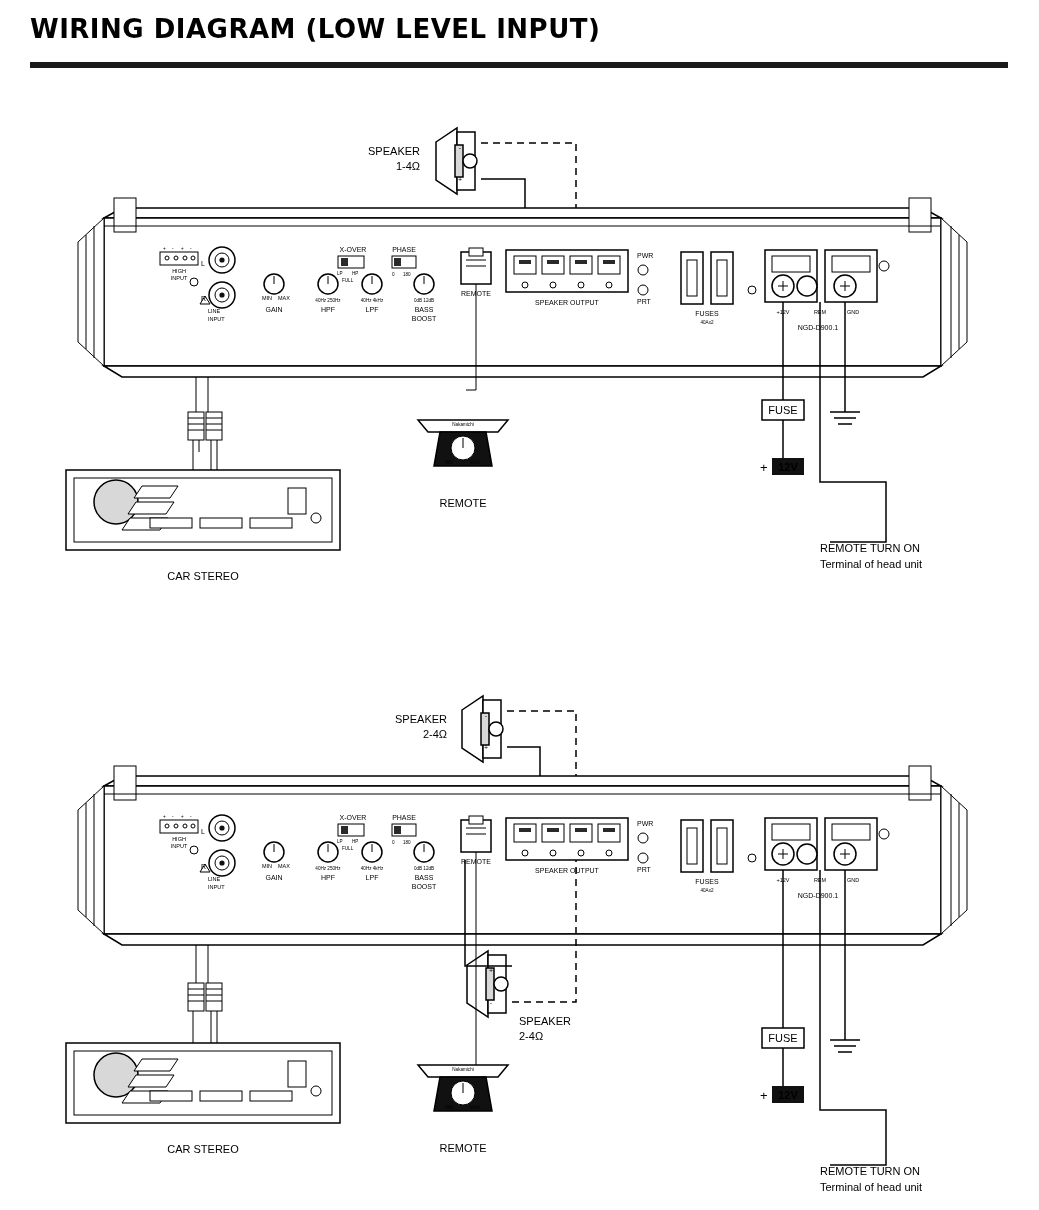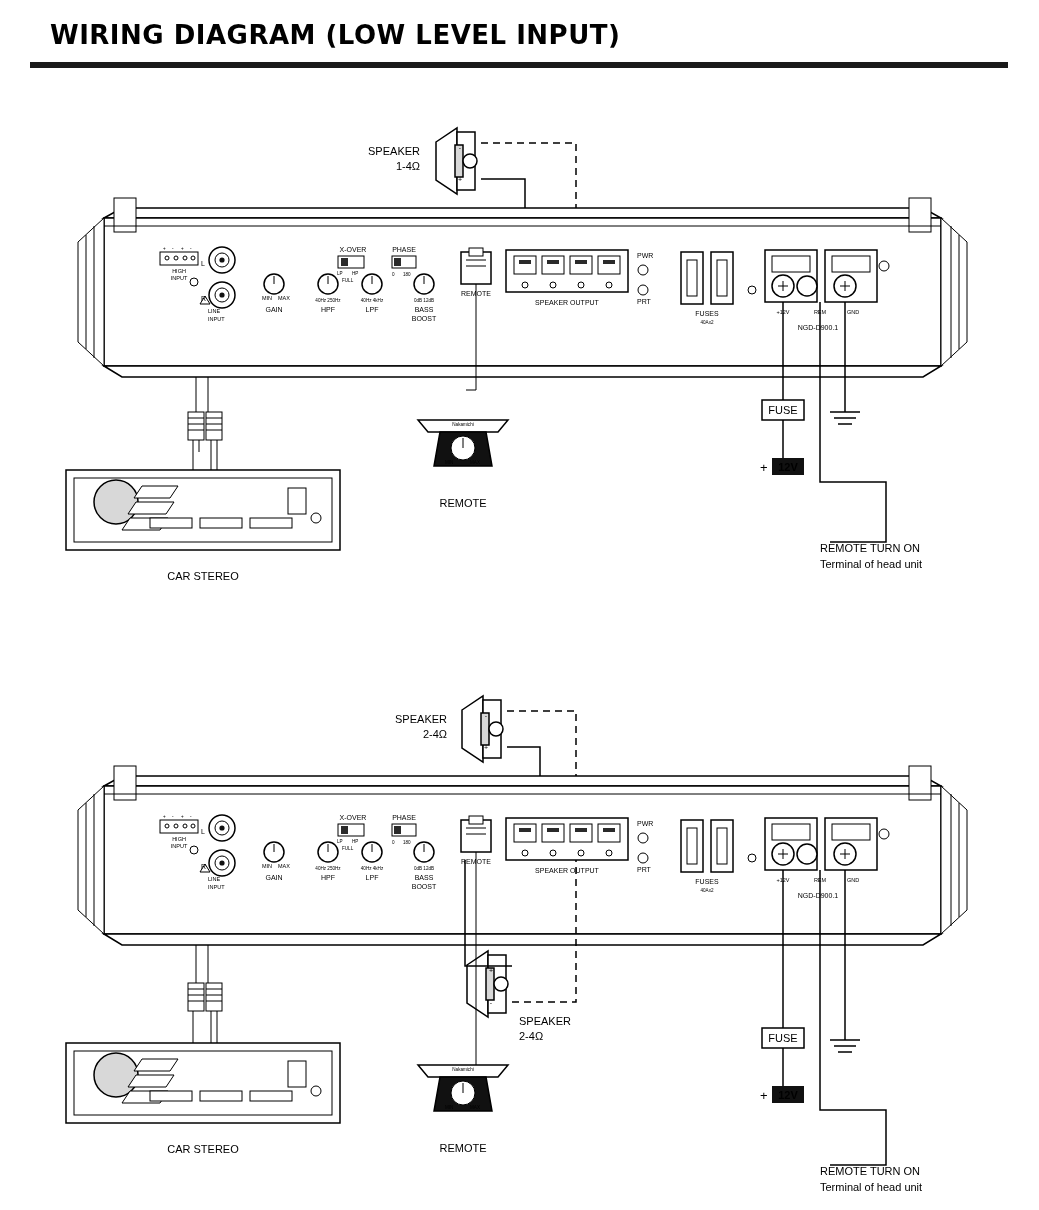--- a/index.html
+++ b/index.html
@@ -16,26 +16,25 @@
     overflow: hidden;
   }
   .page {
     position: relative;
     width: 1039px;
     height: 1210px;
   }
   .title {
     position: absolute;
     left: 30px;
-    top: 20px;
+    top: 14px;
     font-size: 26px;
     font-weight: bold;
     letter-spacing: 0.5px;
     font-family: "DejaVu Sans", sans-serif;
-    margin-left: 20px;
   }
   .title-rule {
     position: absolute;
     left: 30px;
     top: 62px;
     width: 978px;
     height: 6px;
     background: #1a1a1a;
   }
   .diagram {

